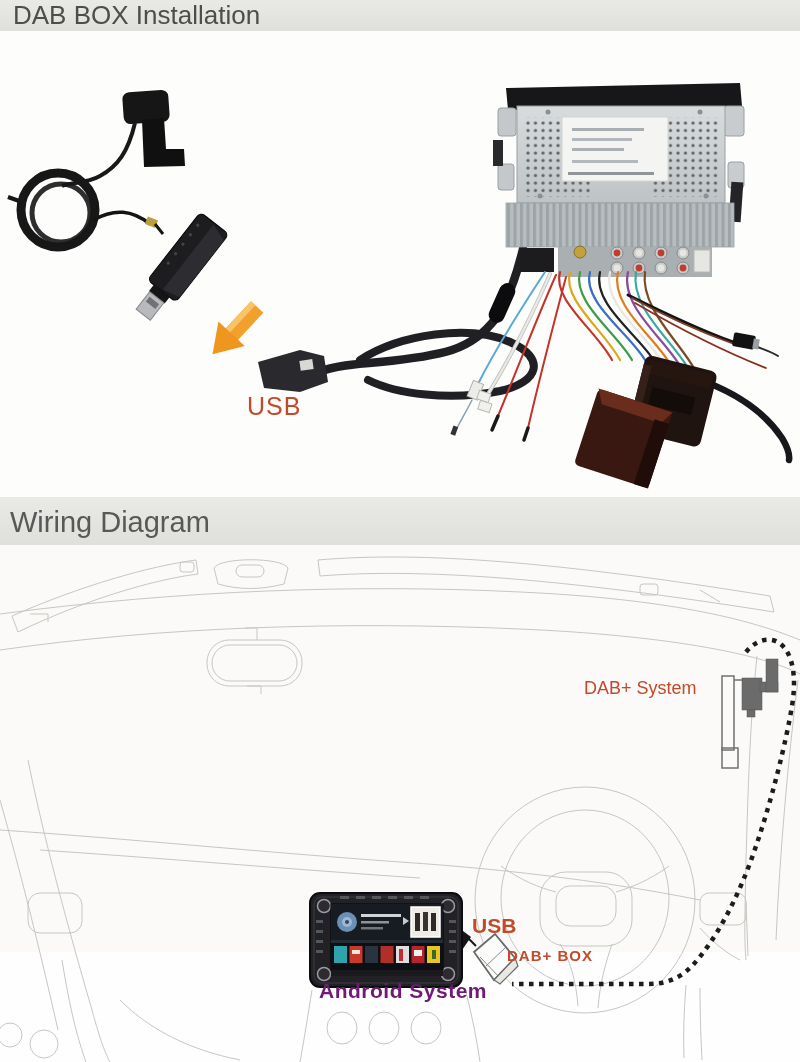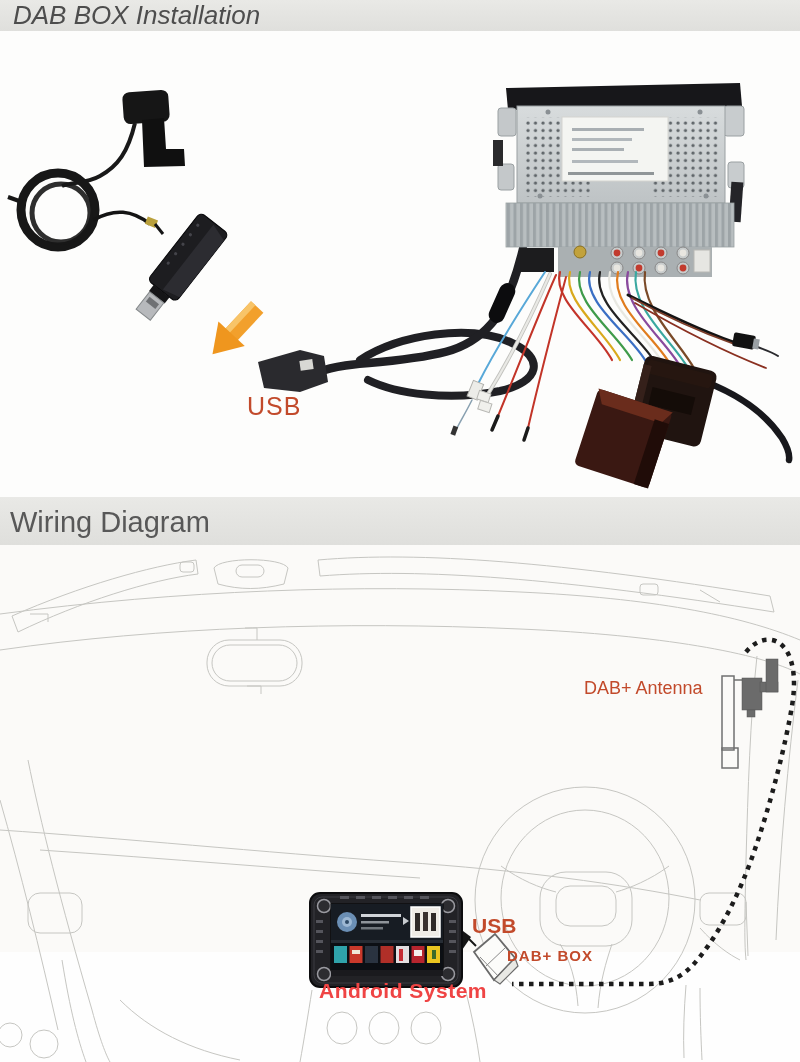--- a/index.html
+++ b/index.html
@@ -1,30 +1,30 @@
 <!DOCTYPE html>
 <html><head>
 <meta charset="utf-8">
 <style>
   html,body{margin:0;padding:0;background:#ffffff;}
   .page{position:relative;width:800px;height:1062px;overflow:hidden;
         font-family:"Liberation Sans",sans-serif;background:#fefefe;}
-  .photo-section{position:absolute;left:0;top:0;width:800px;height:561px;background:#fdfdfc;font-style:italic;}
+  .photo-section{position:absolute;left:0;top:0;width:800px;height:561px;background:#fdfdfc;}
   .wiring-section{position:absolute;left:0;top:497px;width:800px;height:455px;background:#fbfaf8;}
   .title-band{position:absolute;left:0;width:800px;background:linear-gradient(#e9e9e6,#dfdfdc);
               color:#4d4d4d;overflow:hidden;white-space:nowrap;}
   .band-install{top:0;height:31px;font-size:26px;line-height:30px;padding-left:13px;}
   .band-wiring{top:0;height:48px;font-size:29px;line-height:50px;padding-left:10px;color:#585858;}
   svg.art{position:absolute;left:0;top:0;z-index:2;}
   .lbl{position:absolute;z-index:3;color:#c24a2b;white-space:nowrap;text-align:right;}
   .lbl-usb-top{left:247px;top:392px;font-size:25px;letter-spacing:1px;}
   .lbl-antenna{left:584px;top:678px;font-size:18px;}
   .lbl-usb-bot{left:472px;top:914px;font-size:21px;font-weight:bold;}
   .lbl-dabbox{left:507px;top:947px;font-size:15px;font-weight:bold;letter-spacing:1px;}
-  .lbl-android{left:319px;top:979px;font-size:21px;font-weight:bold;color:#ef4444;letter-spacing:.5px;}
+  .lbl-android{left:319px;top:979px;font-size:21px;font-weight:bold;color:#701a75;letter-spacing:.5px;}
 </style>
 </head>
 <body>
 
 <div class="page">
 
   <div class="photo-section">
     <div class="title-band band-install">DAB BOX Installation</div>
   </div>
 
@@ -314,17 +314,17 @@
           <rect x="414" y="950" width="8" height="6" fill="#f2f0ec"></rect>
           <rect x="427" y="946" width="13" height="17" fill="#e9c520"></rect>
           <rect x="432" y="950" width="4" height="9" fill="#3a6a2a"></rect>
         </g>
         <rect x="331" y="970" width="112" height="6" fill="#1a1a1e"></rect>
       </g>
     </g>
   </svg>
 
   <span class="lbl lbl-usb-top">USB</span>
-  <span class="lbl lbl-antenna">DAB+ Antenna</span>
+  <span class="lbl lbl-antenna">DAB+ System</span>
   <span class="lbl lbl-usb-bot">USB</span>
   <span class="lbl lbl-dabbox">DAB+ BOX</span>
   <span class="lbl lbl-android">Android System</span>
 </div>
 
 </body></html>

